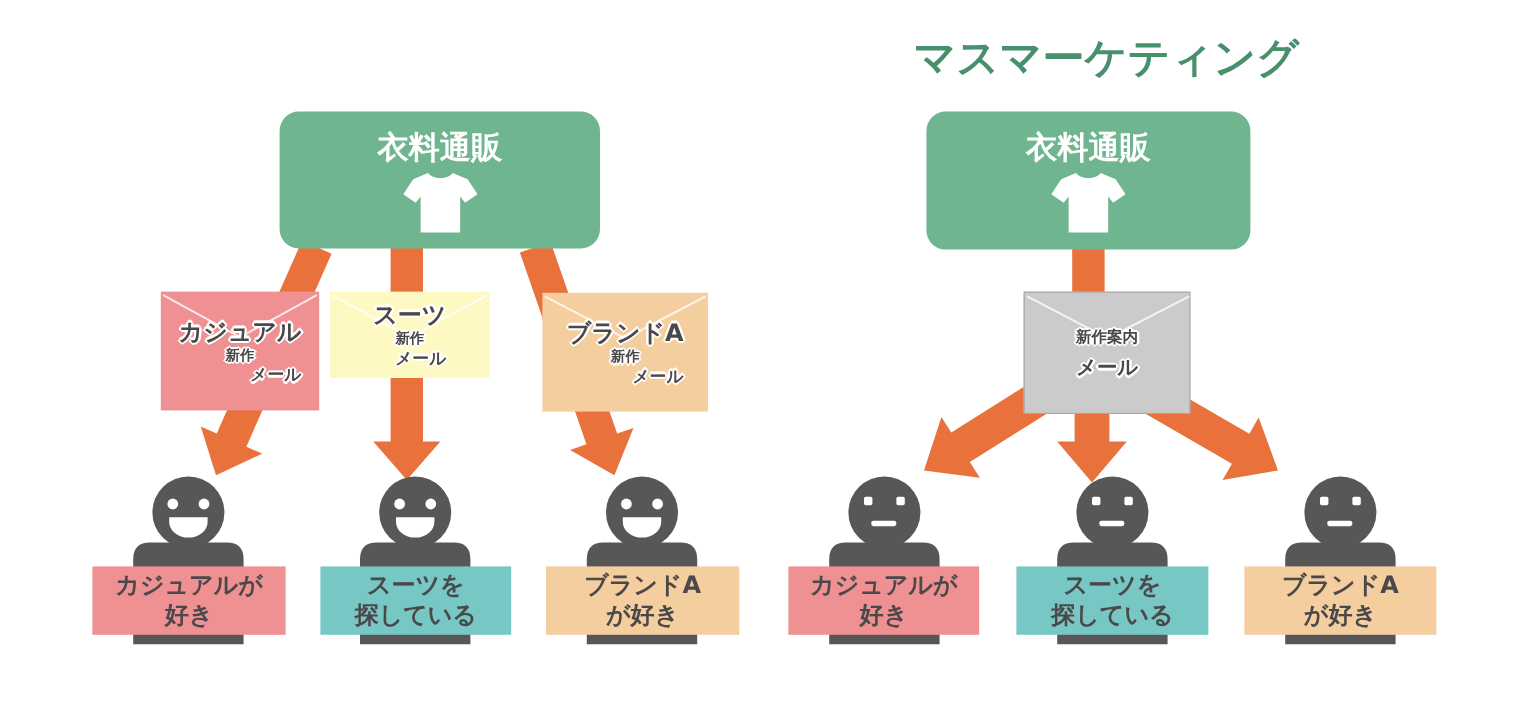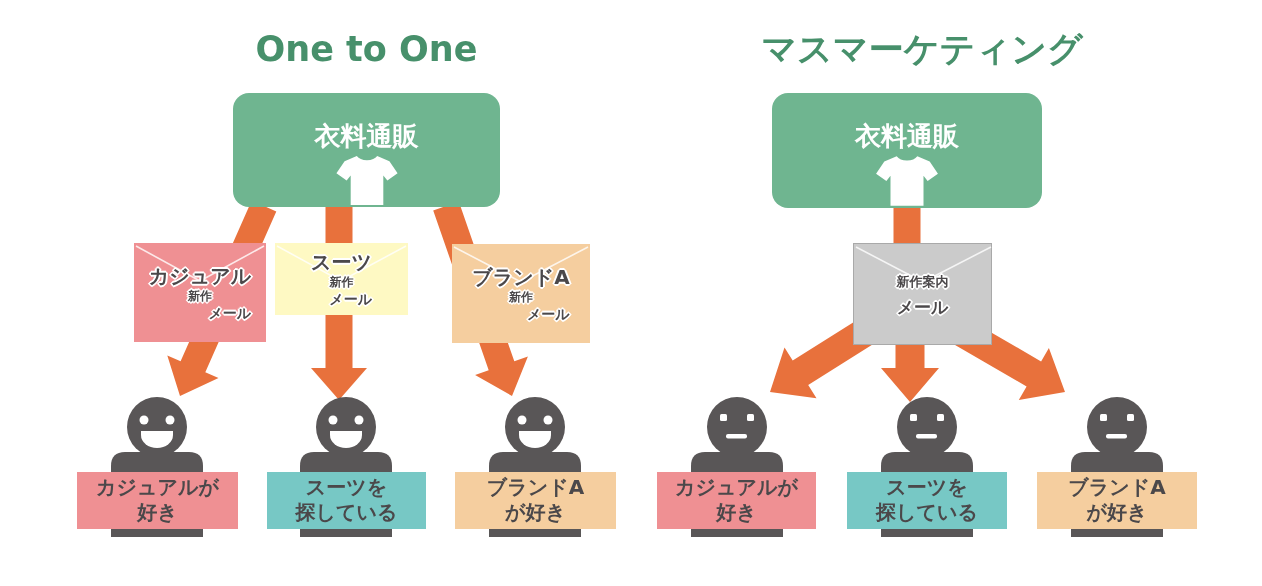--- a/index.html
+++ b/index.html
@@ -10,21 +10,21 @@
   #arrows{position:absolute;left:0;top:0;z-index:1;}
   .title{
     position:absolute;top:28px;height:42px;line-height:42px;text-align:center;
     font-size:35px;font-weight:800;color:var(--title-green);z-index:2;letter-spacing:0px;
   }
   .shop-box{
     position:absolute;border-radius:16px;background:var(--box-green);z-index:2;
     display:flex;flex-direction:column;align-items:center;
   }
   .shop-name{
-    margin-top:27px;font-size:26px;font-weight:800;color:#fff;line-height:32px;
+    margin-top:15px;font-size:26px;font-weight:800;color:#fff;line-height:32px;
   }
   .tshirt{margin-top:2px;}
   .mail{
     position:absolute;z-index:2;box-sizing:border-box;
     display:flex;flex-direction:column;align-items:center;justify-content:center;
   }
   .mail .flap{position:absolute;left:0;top:0;}
   .mail-text{position:relative;text-align:center;color:var(--text-dark);font-weight:800;
     text-shadow:-2px 0 0 #fff,2px 0 0 #fff,0 -2px 0 #fff,0 2px 0 #fff,
                 -1px -1px 0 #fff,1px 1px 0 #fff,-1px 1px 0 #fff,1px -1px 0 #fff;}
@@ -50,21 +50,20 @@
   <svg id="arrows" width="1262" height="586">
       <polygon points="251.7,200.5 180.6,361.3 167.3,355.4 180.0,396.0 218.5,378.1 205.3,372.2 276.3,211.5" fill="#E8713C"></polygon>
       <polygon points="325.5,206.0 325.5,368.0 311.0,368.0 339.0,400.0 367.0,368.0 352.5,368.0 352.5,206.0" fill="#E8713C"></polygon>
       <polygon points="433.2,210.4 488.7,370.2 475.1,375.0 512.0,396.0 527.9,356.6 514.3,361.3 458.8,201.6" fill="#E8713C"></polygon>
       <rect x="893.5" y="206" width="27" height="100" fill="#E8713C"></rect>
       <polygon points="895.5,280.0 895.5,368.0 881.0,368.0 910.0,402.0 939.0,368.0 924.5,368.0 924.5,280.0" fill="#E8713C"></polygon>
       <polygon points="889.3,299.7 792.7,360.5 784.5,347.4 770.0,392.0 816.5,398.2 808.2,385.1 904.7,324.3" fill="#E8713C"></polygon>
       <polygon points="919.7,324.5 1026.6,386.5 1018.8,399.9 1065.0,392.0 1048.9,348.0 1041.1,361.4 934.3,299.5" fill="#E8713C"></polygon>
     </svg>
 
-  <div class="title" style="left:233px;width:267px;">One to One</div>
   <div class="title" style="left:752px;width:340px;">マスマーケティング</div>
 
   <div class="shop-box" style="left:233px;top:93px;width:267px;height:114px;">
     <div class="shop-name">衣料通販</div>
     <svg class="tshirt" width="66" height="54" viewBox="0 0 64 52">
       <path fill="#fff" d="M22 2 L10 7 L2 19 L12 26 L16 21 L16 50 L48 50 L48 21 L52 26 L62 19 L54 7 L42 2 A11 7 0 0 1 22 2 Z"></path>
     </svg>
   </div>
 
   <div class="shop-box" style="left:772px;top:93px;width:270px;height:115px;">

